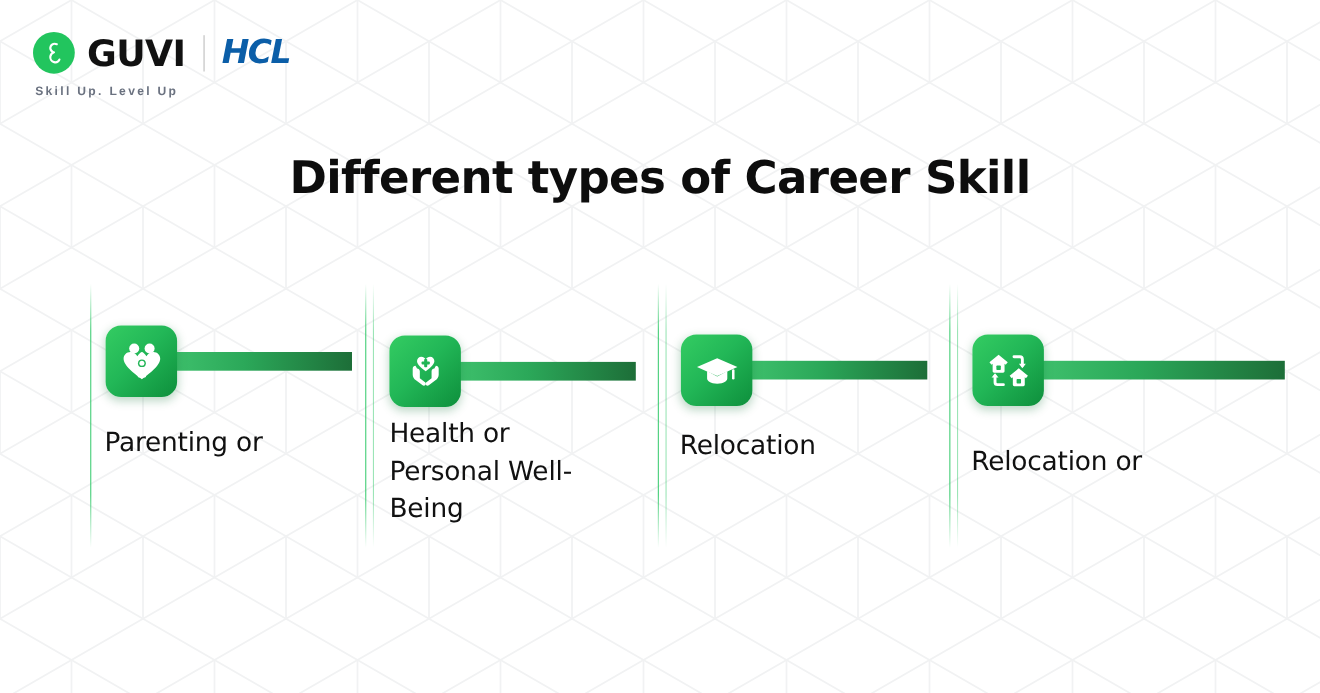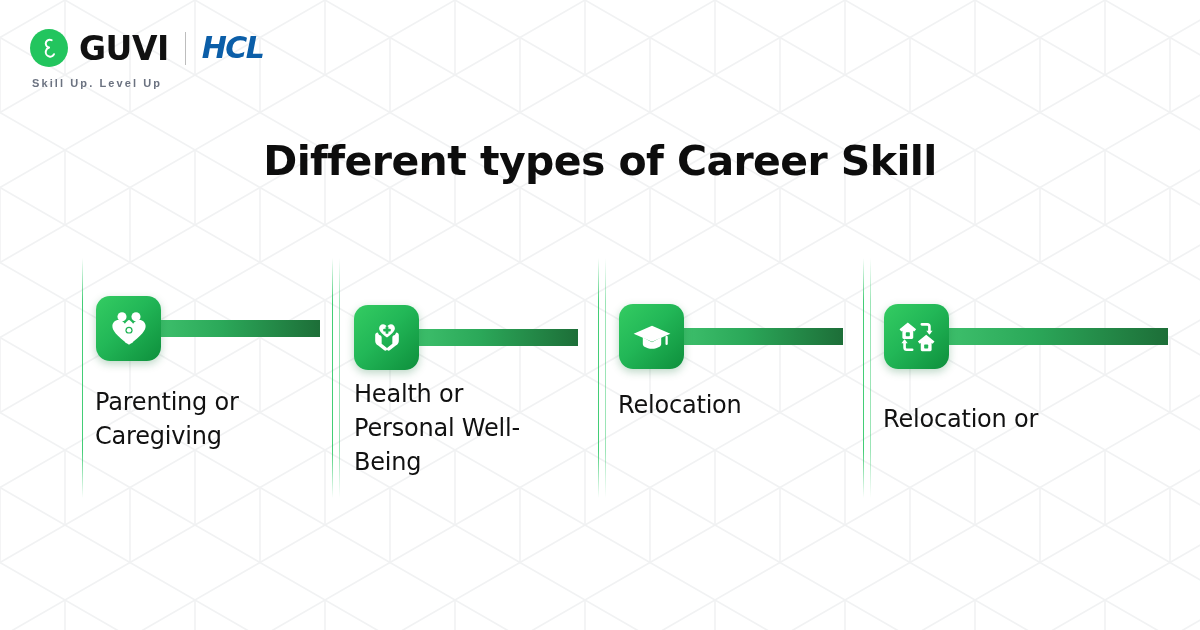--- a/index.html
+++ b/index.html
@@ -230,21 +230,20 @@
               <path d="M19.6 33.5 c0-2.4 2-4.3 4.4-4.3 s4.4 1.9 4.4 4.3 v5.2
                        c0 .9-.8 1.6-1.7 1.6 h-5.4 c-.9 0-1.7-.7-1.7-1.6 Z" fill="#ffffff"></path>
             </g>
           </svg>
         </div>
         <div class="bar" style="width:163px;"></div>
       </div>
 
       <div class="caption" style="left:95px; top:385px; width:225px;">
         <div>Parenting or</div>
-        <div>Caregiving</div>
       </div>
     </div>
 
     <div class="column" style="left:0;">
       <div class="divider" style="left:332px;"></div>
       <div class="divider second" style="left:339px;"></div>
 
       <div class="tile-row" style="left:354px; top:305px;">
         <div class="icon-tile">
           <svg width="42" height="42" viewBox="0 0 48 48" aria-hidden="true">

